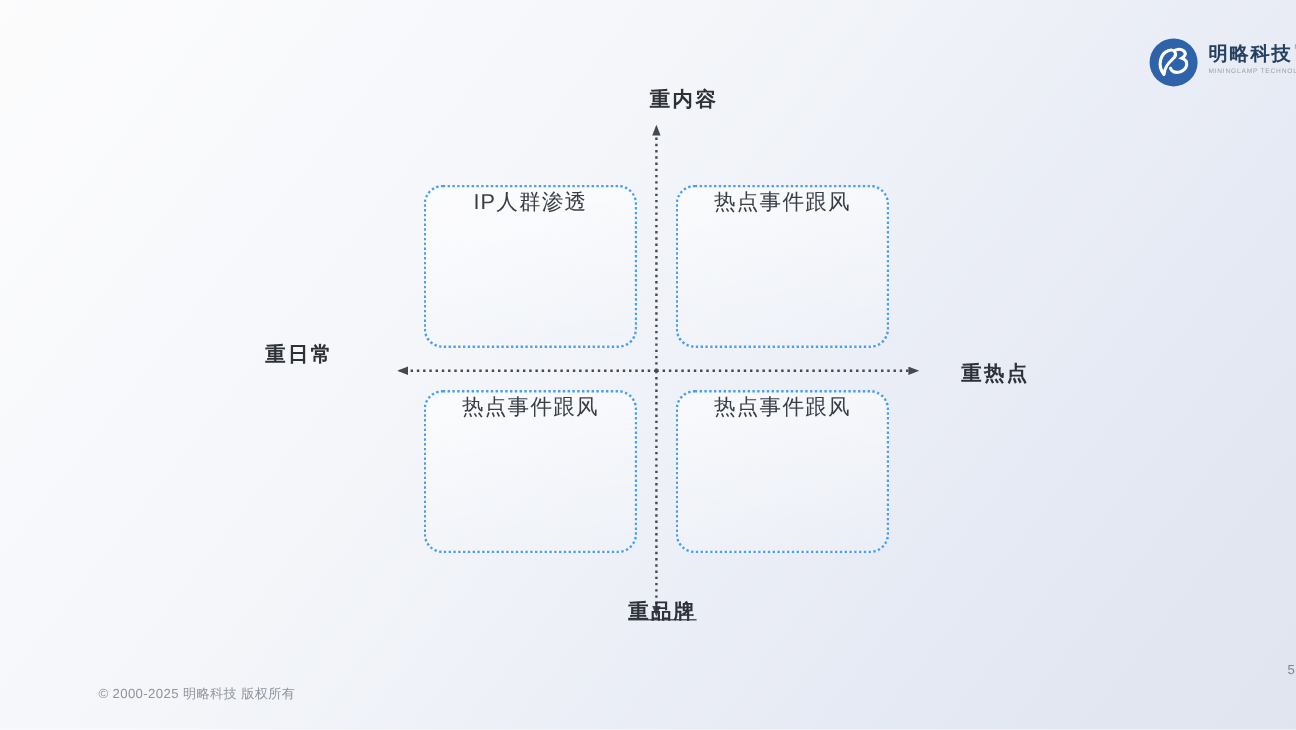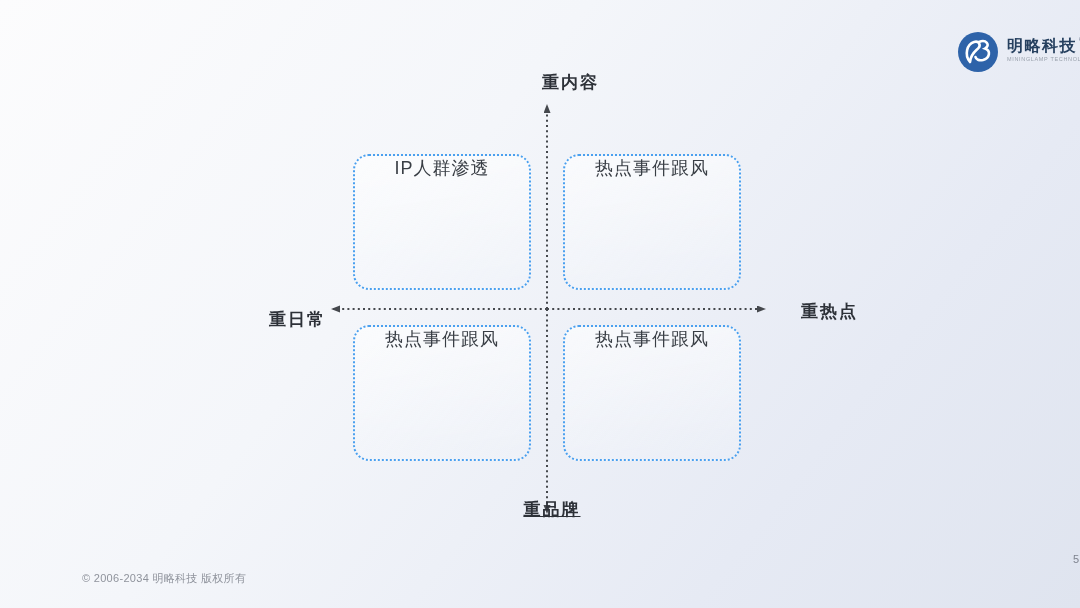--- a/index.html
+++ b/index.html
@@ -20,23 +20,23 @@
   .logo-subtitle{font-size:10px;color:#9aa2ad;letter-spacing:1.2px;white-space:nowrap;
     transform:scale(0.55);transform-origin:left top;margin-top:3px;}
 
   
   .axes-svg{position:absolute;left:0;top:0;width:1080px;height:608px;pointer-events:none;}
 
   .axis-label{
     position:absolute;font-family:"Liberation Serif","DejaVu Serif",serif;
     font-weight:700;font-size:17px;color:#2d3138;letter-spacing:2px;white-space:nowrap;
   }
-  .axis-top{left:453px;top:71px;width:110px;text-align:right;}
+  .axis-top{left:479px;top:71px;width:110px;text-align:center;}
   .axis-bottom{left:461px;top:498px;width:110px;text-align:center;text-decoration:underline;}
-  .axis-left{left:185px;top:308px;width:105px;text-align:right;}
+  .axis-left{left:185px;top:284px;width:105px;}
   .axis-right{left:741px;top:300px;width:105px;text-align:center;}
 
   .qbox{
     position:absolute;width:178px;height:136px;box-sizing:border-box;
     border:2px dotted #4aa0ef;border-radius:16px;
     background:linear-gradient(172deg,rgba(255,255,255,0.62) 0%,rgba(241,245,251,0.28) 100%);
     display:flex;align-items:flex-start;justify-content:center;
   }
   .qbox-tl{left:317px;top:154px;}
   .qbox-tr{left:527px;top:154px;}
@@ -97,17 +97,17 @@
     <div class="qbox qbox-bl">
       <span class="qlabel">热点事件跟风</span>
     </div>
     <div class="qbox qbox-br">
       <span class="qlabel">热点事件跟风</span>
     </div>
 
   </main>
 
   <footer>
-    <div class="copyright">© 2006-2034 明略科技 版权所有</div>
+    <div class="copyright">© 2000-2025 明略科技 版权所有</div>
     <div class="page-number">5</div>
   </footer>
 
 </div>
 
 </body></html>

